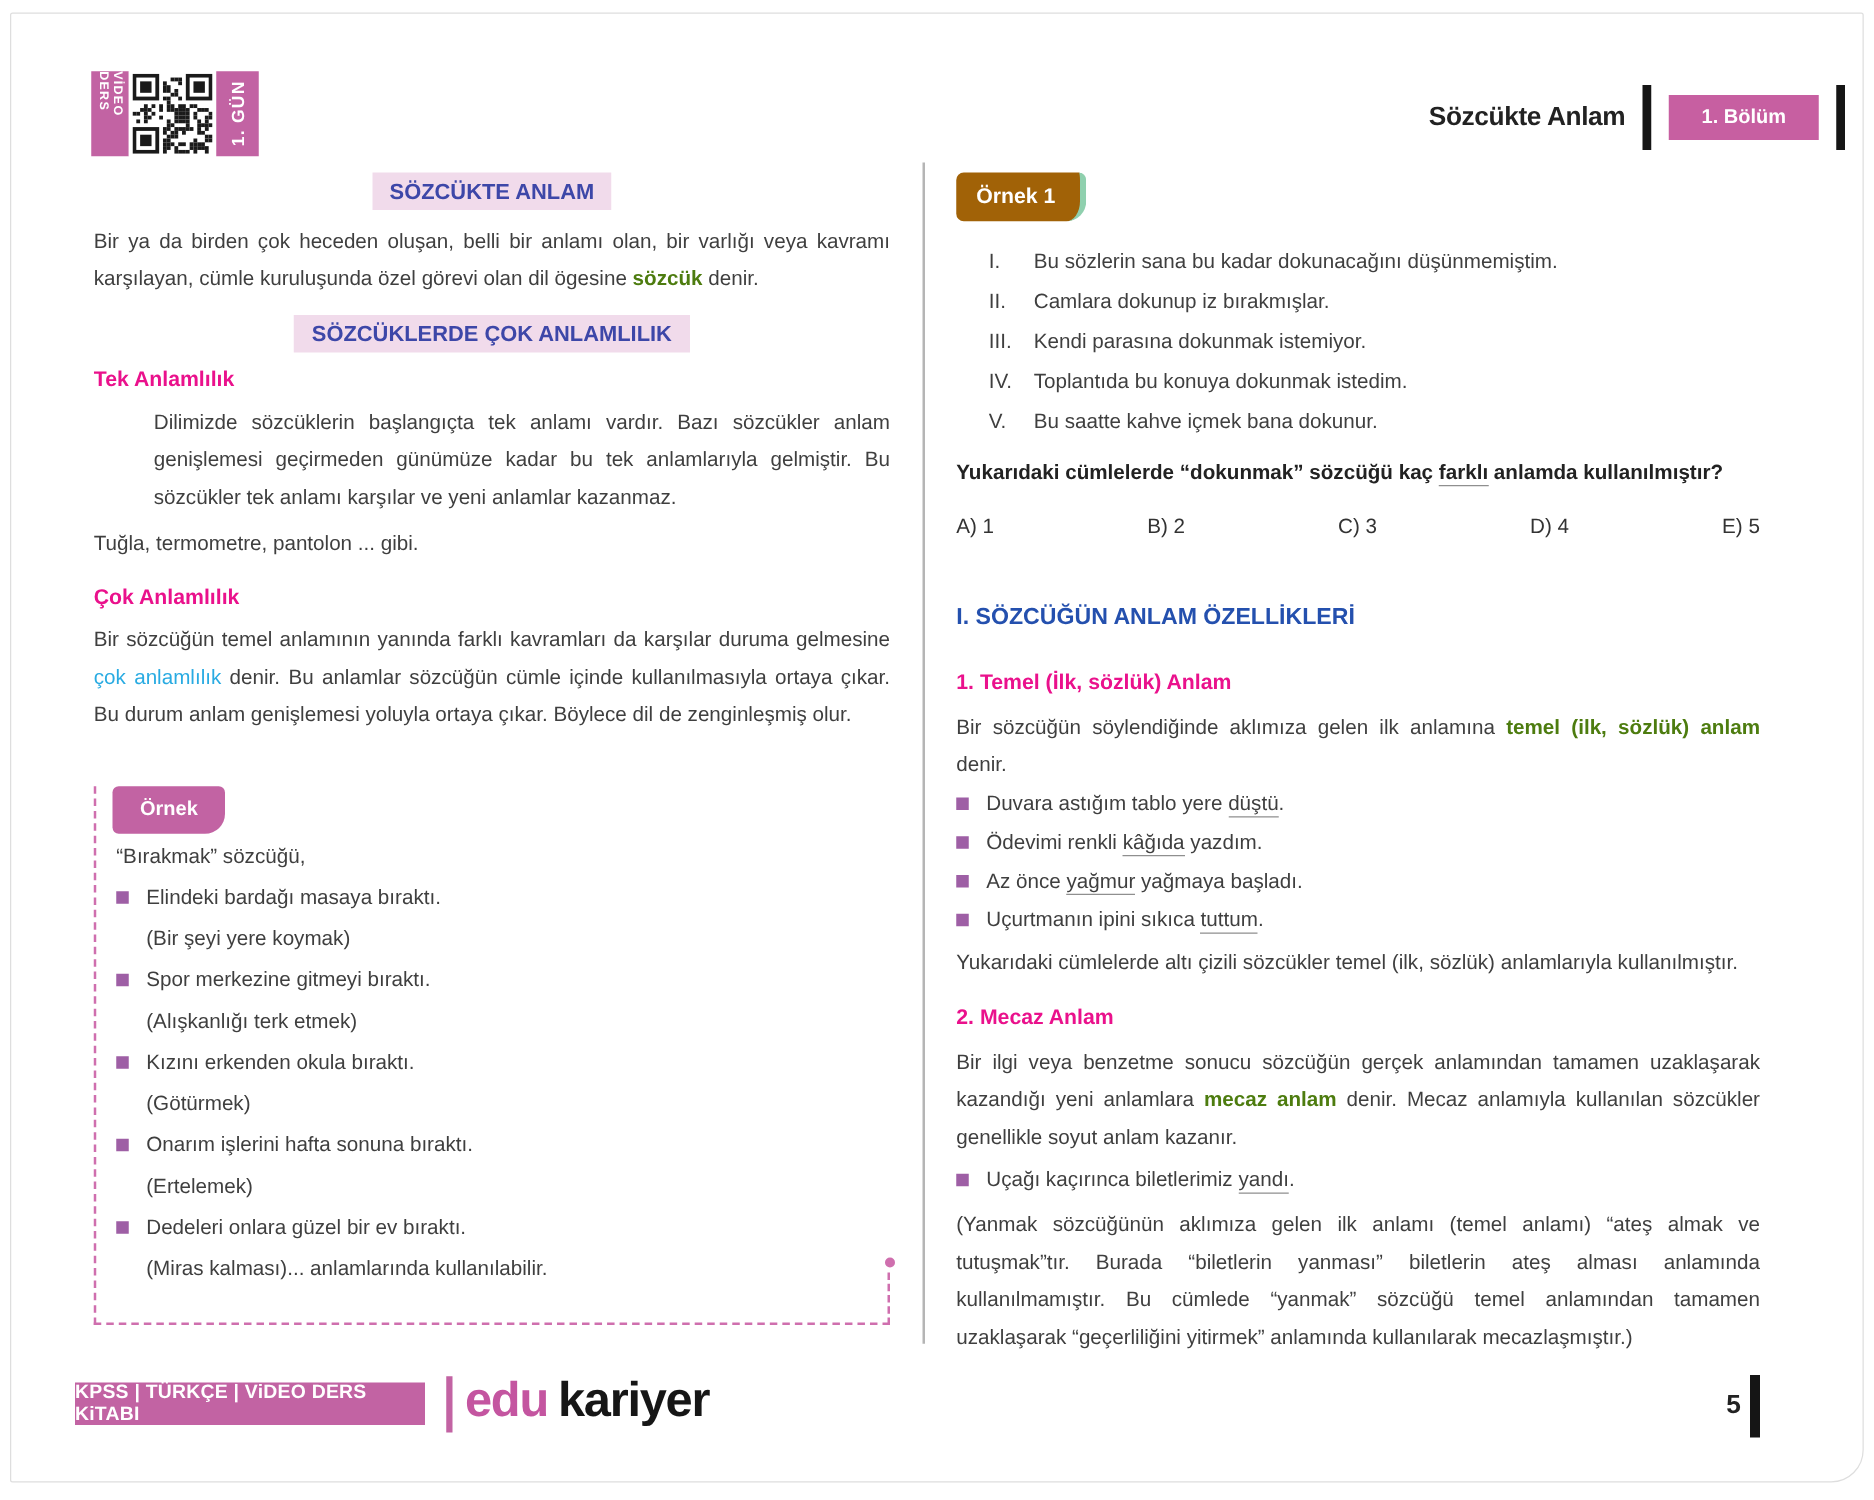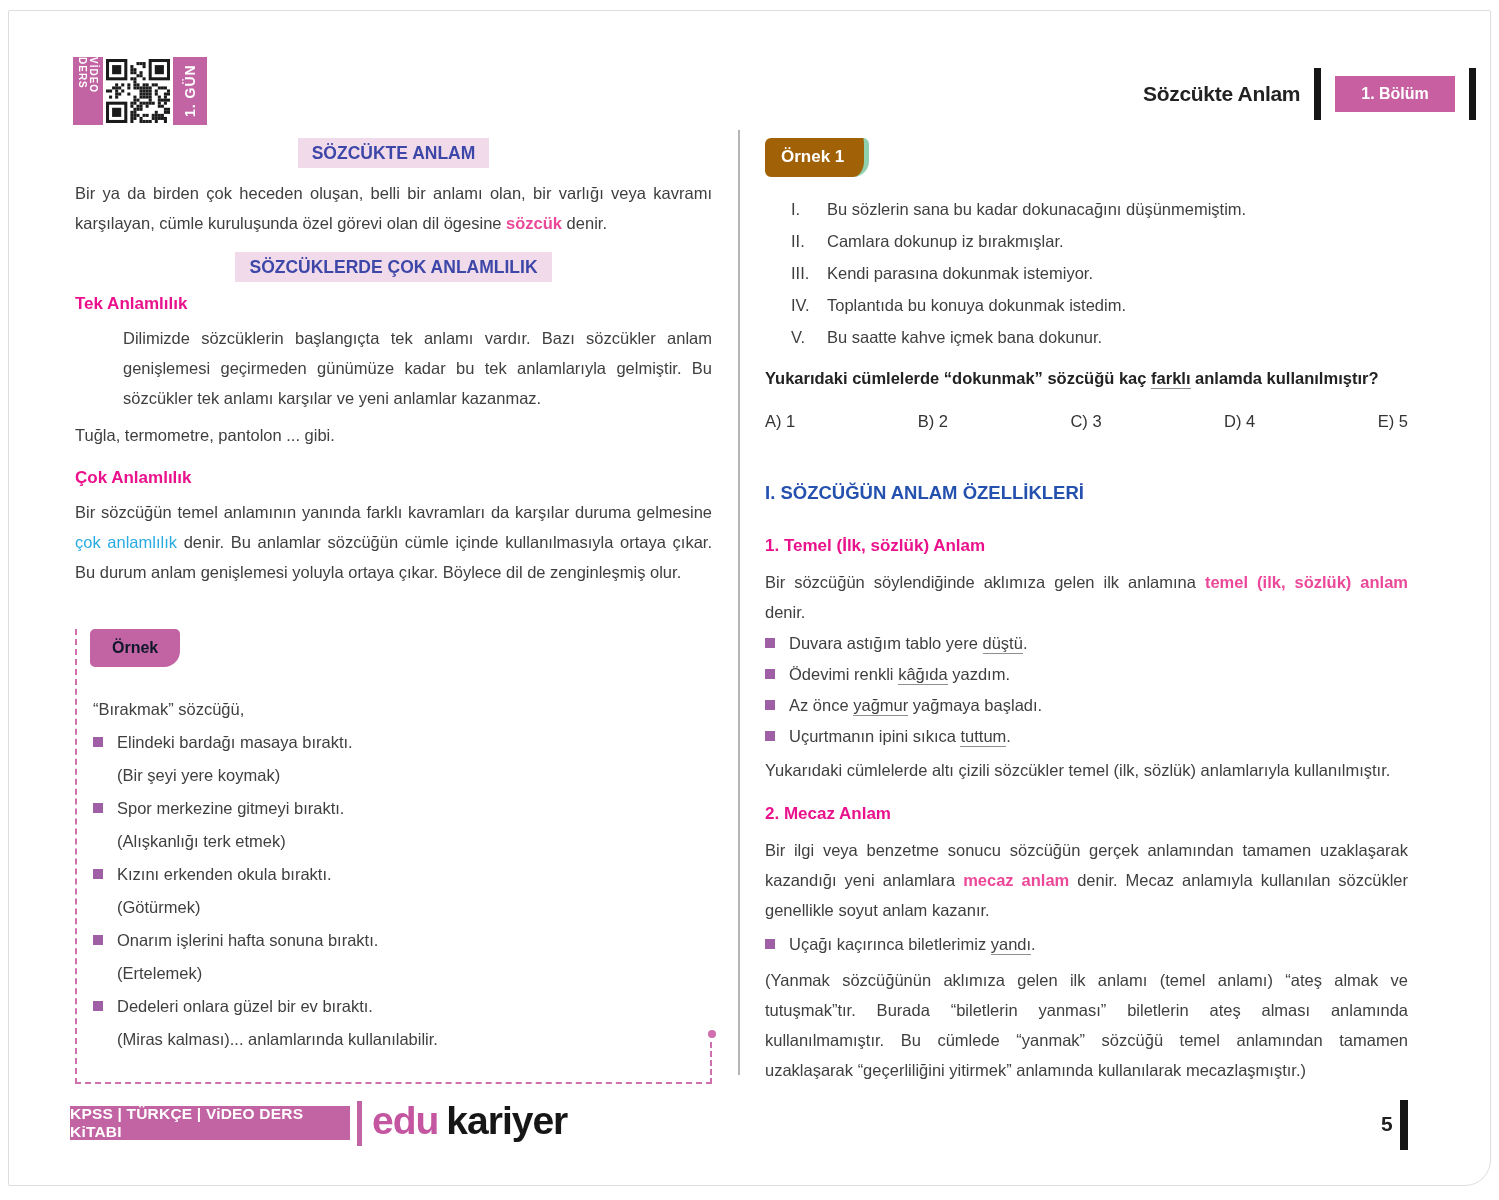--- a/index.html
+++ b/index.html
@@ -26,28 +26,28 @@
   
   .divider{position:absolute;left:738px;top:130px;width:1.5px;height:945px;background:#b5b5b5;}
   .col{position:absolute;font-size:16.5px;line-height:30px;}
   .col-left{left:75px;top:138px;width:637px;}
   .col-right{left:765px;top:138px;width:643px;}
   p{margin:0;text-align:justify;}
   .tight{text-align:left;}
   .badge-heading{display:block;width:fit-content;margin:0 auto;background:#f1dbeb;
     color:#3d47a8;font-weight:bold;font-size:17.5px;padding:3px 14px;line-height:24px;}
   .sub-magenta{color:#ea118c;font-weight:bold;font-size:17px;line-height:24px;margin:0;text-align:left;}
-  .cyan{color:#ec4899;font-weight:bold;}
+  .cyan{color:#4d7c0f;font-weight:bold;}
   .cyanr{color:#29abe2;}
   .und{border-bottom:1.6px solid #8f8f8f;padding-bottom:1px;}
   
   .ornek-box{position:relative;margin-top:42px;border-left:2px dashed #cf6fae;
     border-bottom:2px dashed #cf6fae;padding:0 0 26px 16px;}
-  .ornek-tab{display:inline-block;background:#c263a3;color:#0f172a;font-weight:bold;
-    font-size:16px;padding:4px 22px;border-radius:5px 5px 16px 5px;margin:0 0 26px -3px;}
+  .ornek-tab{display:inline-block;background:#c263a3;color:#ffffff;font-weight:bold;
+    font-size:16px;padding:4px 22px;border-radius:5px 5px 16px 5px;margin:0 0 2px -3px;}
   .stub{position:absolute;right:0;bottom:-2px;height:42px;border-right:2px dashed #cf6fae;width:0;}
   .stub-dot{position:absolute;right:-4px;bottom:44px;width:8px;height:8px;border-radius:50%;background:#cf6fae;}
   .bullet-row{display:flex;align-items:flex-start;line-height:33px;}
   .sq{flex:none;width:10px;height:10px;background:#9e5fa5;margin:11px 14px 0 0;}
   .note-line{margin-left:24px;line-height:33px;text-align:left;}
   .box-intro{line-height:33px;text-align:left;}
   
   .green-badge{display:inline-block;background:#a16207;color:#fff;font-weight:bold;
     font-size:17px;padding:4px 20px 5px 16px;border-radius:6px 6px 16px 6px;
     border-right:5px solid #8fd0ae;margin-bottom:16px;}
@@ -57,21 +57,21 @@
   .question{font-weight:bold;color:#222;margin-top:10px;text-align:left;line-height:30px;}
   .options{display:flex;justify-content:space-between;margin-top:13px;color:#333;}
   .section-heading{color:#2450ae;font-weight:bold;font-size:18.5px;margin-top:44px;line-height:26px;text-align:left;}
   .r-sub{margin-top:28px;}
   .r-para{margin-top:9px;}
   .r-bullets{margin-top:1px;}
   .r-bullet{display:flex;align-items:flex-start;line-height:31px;}
   .r-bullet .sq{margin-top:10px;}
   .outro{margin-top:3px;}
   
-  .footer-bar{position:absolute;left:70px;top:1106px;width:280px;height:34px;background:#c263a3;
+  .footer-bar{position:absolute;left:60px;top:1106px;width:280px;height:34px;background:#c263a3;
     color:#fff;font-weight:bold;font-size:15.5px;display:flex;align-items:center;justify-content:center;
     letter-spacing:0.2px;}
   .footer-div{position:absolute;left:357px;top:1101px;width:5px;height:45px;background:#c263a3;}
   .logo{position:absolute;left:372px;top:1099px;font-size:39px;font-weight:800;letter-spacing:-1px;line-height:44px;}
   .logo .edu{color:#c455a0;}
   .logo .kariyer{color:#161616;margin-left:8px;}
   .page-num{position:absolute;left:1381px;top:1112px;font-size:21px;font-weight:bold;color:#222;}
   .pbar{position:absolute;left:1400px;top:1100px;width:8px;height:50px;background:#151515;}
 </style>
 </head>

